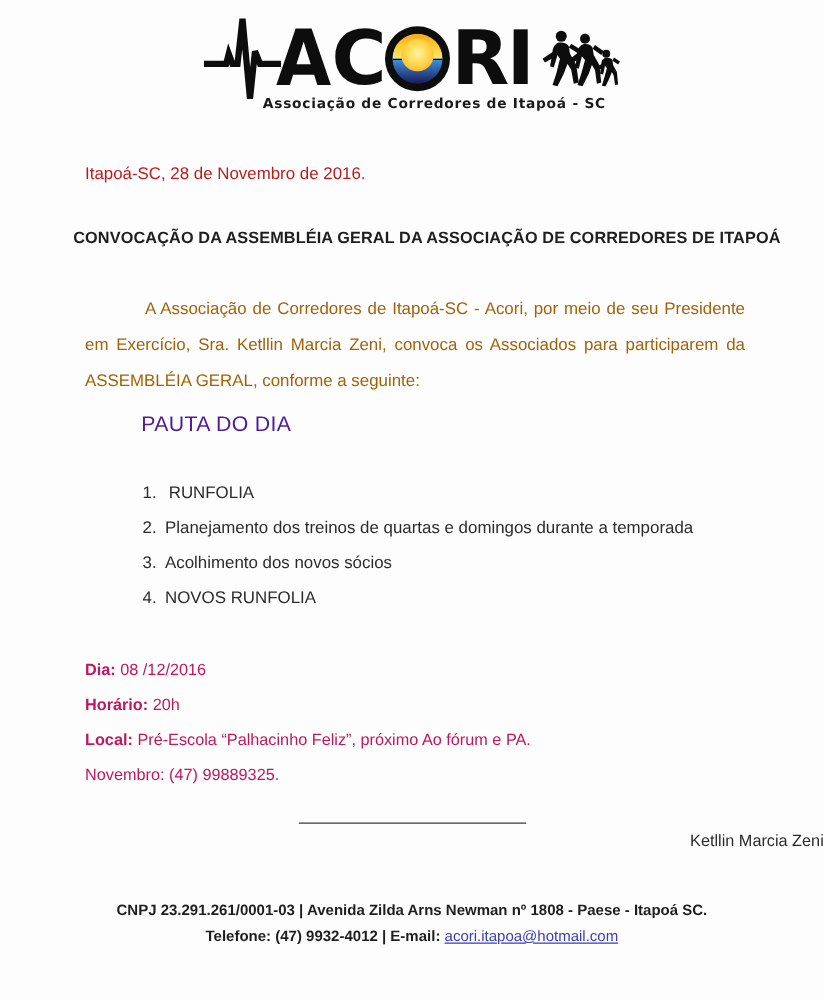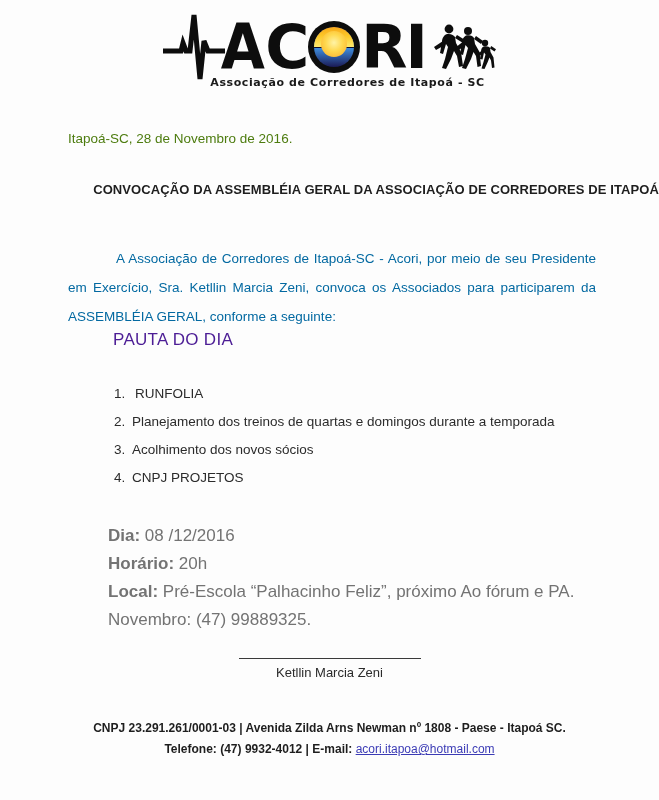--- a/index.html
+++ b/index.html
@@ -117,45 +117,45 @@
     margin-top: -4px;
     padding-left: 36px;
   }
 
   
   .date-line {
     position: absolute;
     top: 131px;
     left: 68px;
     font-size: 13.5px;
-    color: #4d7c0f;
+    color: #b91c1c;
   }
   .doc-title {
     position: absolute;
     top: 182px;
     left: 0;
     width: 659px;
-    text-align: right;
+    text-align: center;
     font-size: 13px;
     font-weight: bold;
     letter-spacing: 0.1px;
     color: #1e1e1e;
     padding-left: 24px;
     box-sizing: border-box;
   }
   .intro {
     position: absolute;
-    top: 244px;
+    top: 232px;
     left: 68px;
     width: 528px;
     font-size: 13.5px;
     line-height: 29px;
     text-align: justify;
     text-indent: 48px;
-    color: #0369a1;
+    color: #a16207;
   }
   .pauta {
     position: absolute;
     top: 330px;
     left: 113px;
     font-size: 17px;
     letter-spacing: 0.3px;
     color: #4c1d95;
   }
   .agenda {
@@ -179,39 +179,38 @@
   }
   .agenda li.first .num {
     min-width: 21px;
   }
 
   .details {
     position: absolute;
     top: 522px;
     left: 68px;
     width: 530px;
-    font-size: 17px;
-    color: #737373;
-    margin-left: 40px;
+    font-size: 13px;
+    color: #be185d;
   }
   .details .row {
     line-height: 28px;
     white-space: nowrap;
   }
   .details .lbl-b {
     font-weight: bold;
   }
 
   
   .signature {
     position: absolute;
     top: 658px;
     left: 0;
     width: 659px;
-    text-align: center;
+    text-align: right;
   }
   .sig-line {
     width: 182px;
     height: 0;
     border-top: 1.4px solid #3a3a3a;
     margin: 0 auto 6px auto;
   }
   .sig-name {
     font-size: 13px;
     color: #2b2b2b;
@@ -297,21 +296,21 @@
     <li class="first">
       <span class="num">1.</span><span>RUNFOLIA</span>
     </li>
     <li>
       <span class="num">2.</span><span>Planejamento dos treinos de quartas e domingos durante a temporada</span>
     </li>
     <li>
       <span class="num">3.</span><span>Acolhimento dos novos sócios</span>
     </li>
     <li>
-      <span class="num">4.</span><span>CNPJ PROJETOS</span>
+      <span class="num">4.</span><span>NOVOS RUNFOLIA</span>
     </li>
   </ul>
 
   <div class="details">
     <div class="row">
       <span class="lbl-b">Dia:</span>
       <span>08 /12/2016</span>
     </div>
     <div class="row">
       <span class="lbl-b">Horário:</span>

